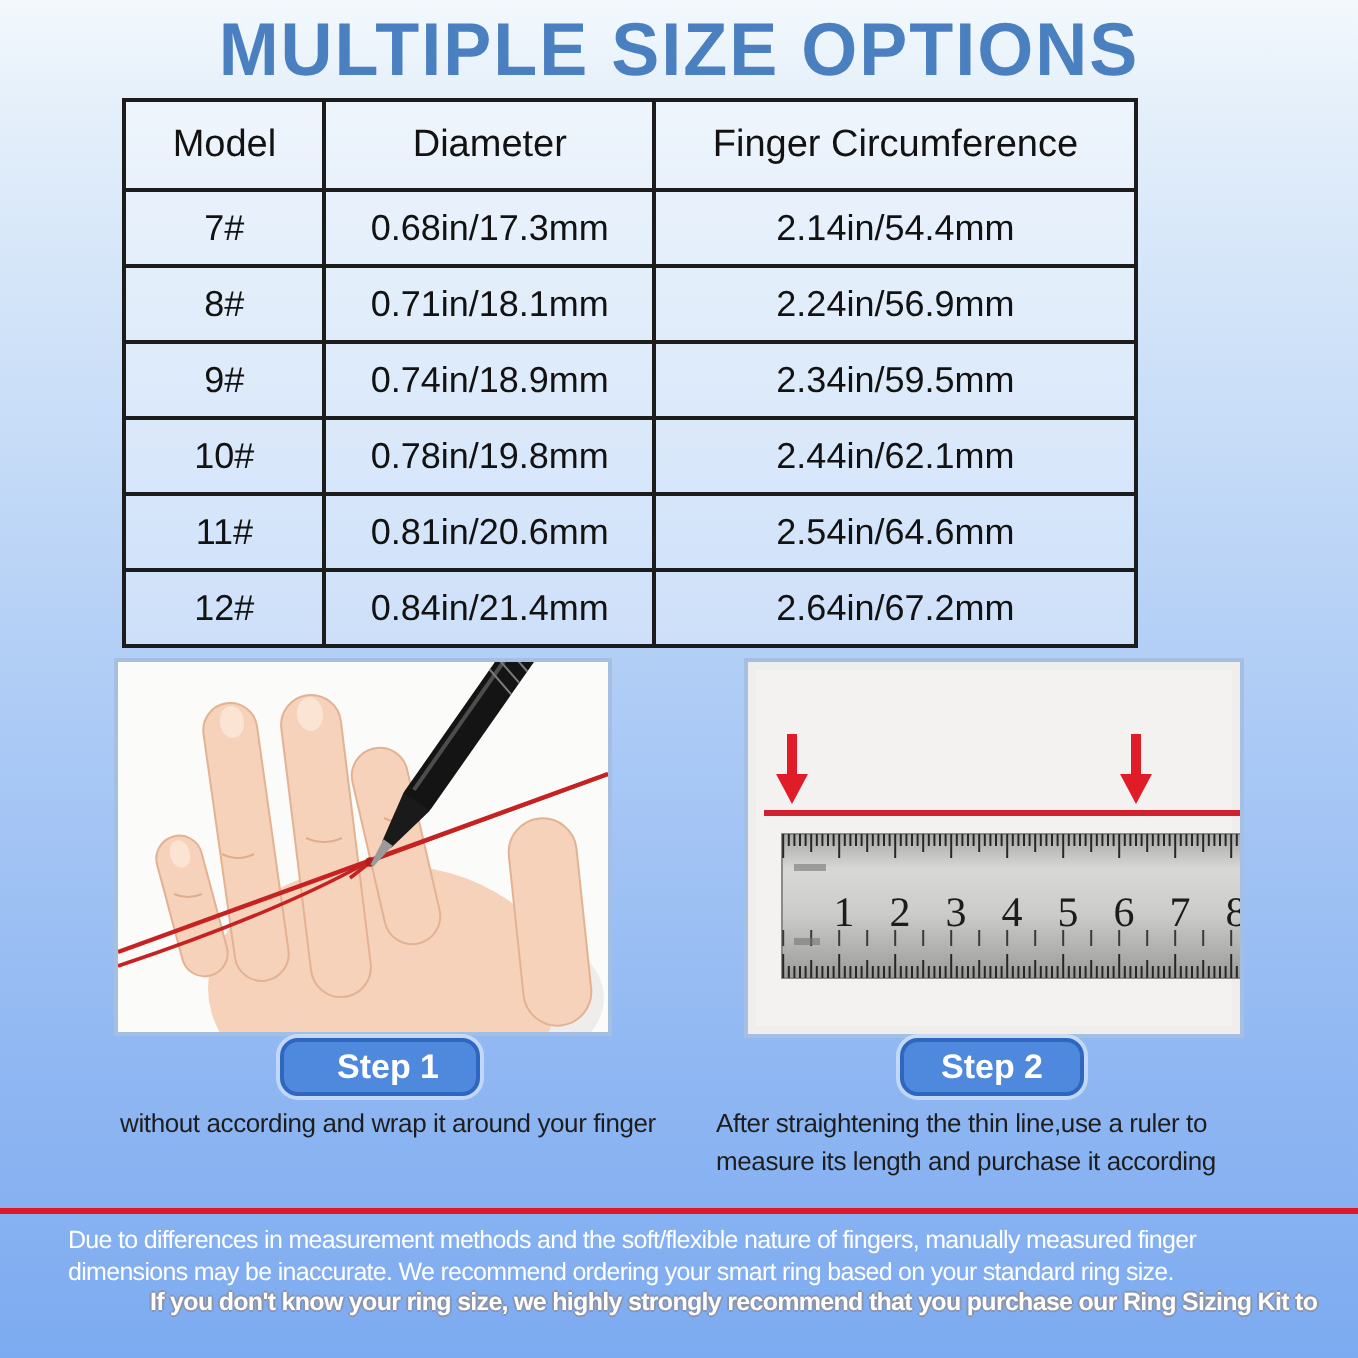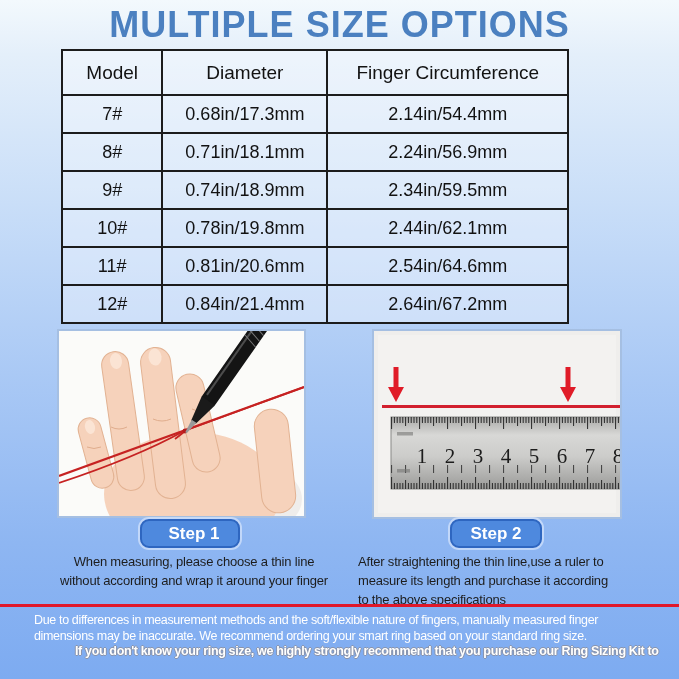--- a/index.html
+++ b/index.html
@@ -248,28 +248,26 @@
           <text x="227" y="46">8</text>
         </g>
       </g>
     </svg>
   </div>
 
   <div class="step-badge badge-1">Step 1</div>
   <div class="step-badge badge-2">Step 2</div>
 
   <div class="step-text step-text-1">
-    <div>When measuring, please choose a thin line</div>
     <div>without according and wrap it around your finger</div>
   </div>
 
   <div class="step-text step-text-2">
     <div>After straightening the thin line,use a ruler to</div>
     <div>measure its length and purchase it according</div>
-    <div>to the above specifications</div>
   </div>
 
   <div class="footer">
     <div class="line">Due to differences in measurement methods and the soft/flexible nature of fingers, manually measured finger</div>
     <div class="line">dimensions may be inaccurate. We recommend ordering your smart ring based on your standard ring size.</div>
     <div class="line emphasis">If you don't know your ring size, we highly strongly recommend that you purchase our Ring Sizing Kit to</div>
   </div>
 
 </div>
 

